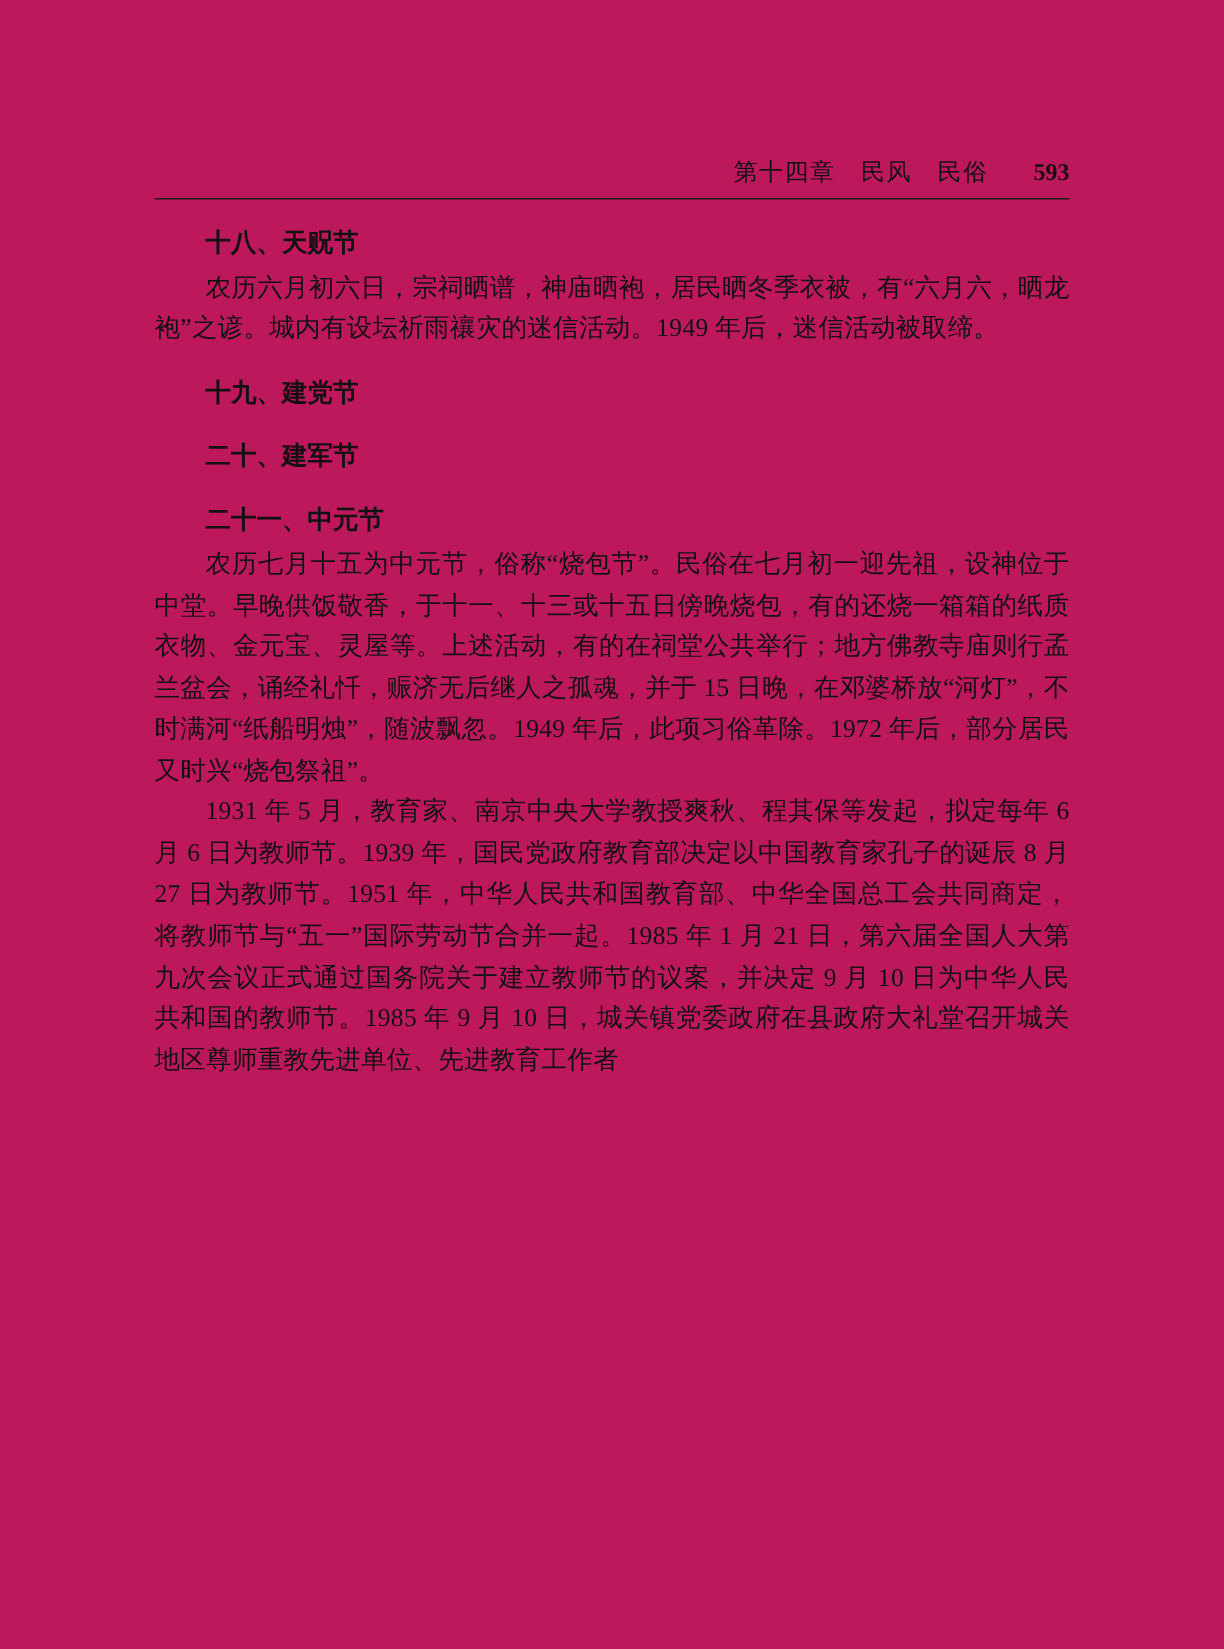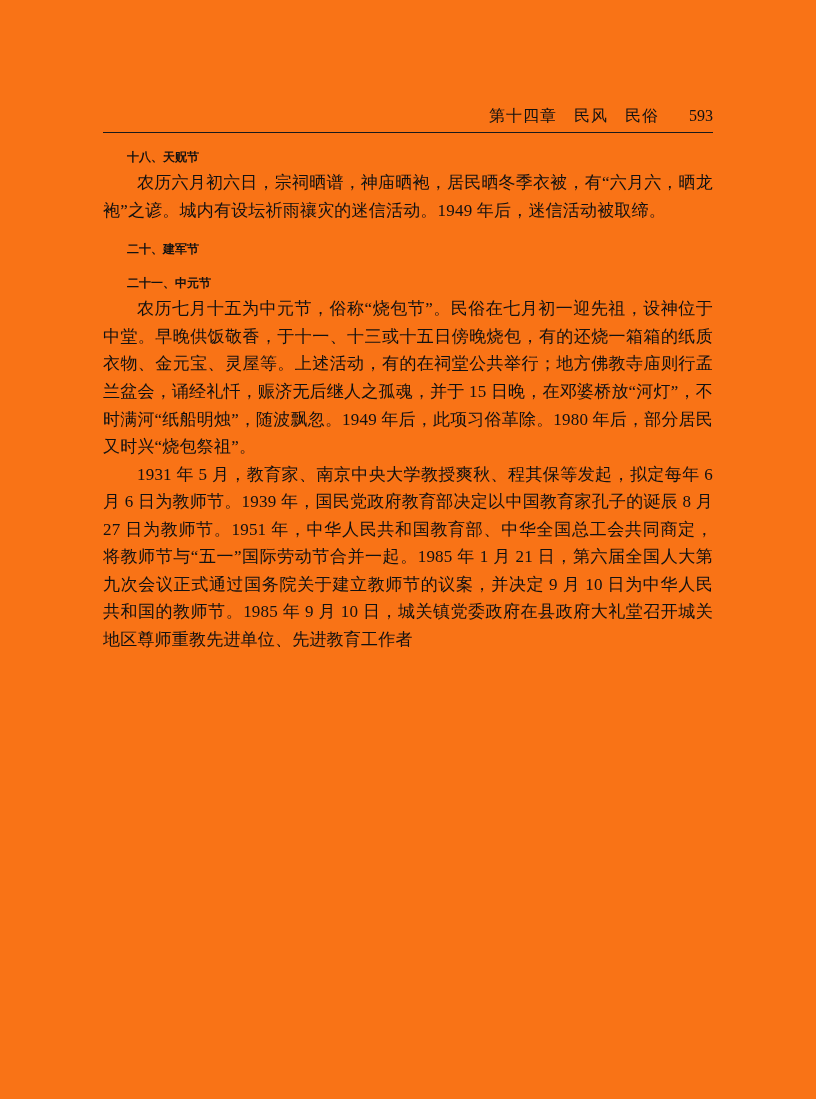--- a/index.html
+++ b/index.html
@@ -1,47 +1,47 @@
 <!DOCTYPE html>
 <html lang="zh"><head>
 <meta charset="utf-8">
 <style>
   * { margin: 0; padding: 0; box-sizing: border-box; }
   html, body { background: #e8e8e8; }
   .page {
     width: 816px;
     height: 1099px;
     margin: 0 auto;
-    background: #f97316;
+    background: #be185d;
     color: #111111;
     font-family: "Liberation Serif", "DejaVu Serif", serif;
     overflow: hidden;
     position: relative;
   }
   .content {
     padding: 106px 103px 0 103px;
   }
   .running-header {
     display: flex;
     justify-content: flex-end;
     align-items: baseline;
     gap: 30px;
     font-size: 16px;
     line-height: 20px;
     padding-bottom: 6px;
     border-bottom: 1px solid #1a1a1a;
   }
   .running-header .head-text { letter-spacing: 1px; }
-  .running-header .page-num { font-family: "Liberation Serif", serif; }
+  .running-header .page-num { font-family: "Liberation Serif", serif; font-weight: bold; }
   .body-text {
     font-size: 17px;
     line-height: 1.62;
   }
   .body-text h2 {
-    font-size: 12px;
+    font-size: 17px;
     font-weight: bold;
     line-height: 1.62;
     text-indent: 2em;
     margin-top: 15px;
     margin-bottom: 2px;
   }
   .body-text p {
     text-align: justify;
     text-indent: 2em;
     letter-spacing: 0.2px;
@@ -59,29 +59,30 @@
     </div>
 
     <div class="body-text">
 
       <section>
         <h2>十八、天贶节</h2>
         <p>农历六月初六日，宗祠晒谱，神庙晒袍，居民晒冬季衣被，有“六月六，晒龙袍”之谚。城内有设坛祈雨禳灾的迷信活动。1949 年后，迷信活动被取缔。</p>
       </section>
 
       <section>
+        <h2>十九、建党节</h2>
       </section>
 
       <section>
         <h2>二十、建军节</h2>
       </section>
 
       <section>
         <h2>二十一、中元节</h2>
-        <p>农历七月十五为中元节，俗称“烧包节”。民俗在七月初一迎先祖，设神位于中堂。早晚供饭敬香，于十一、十三或十五日傍晚烧包，有的还烧一箱箱的纸质衣物、金元宝、灵屋等。上述活动，有的在祠堂公共举行；地方佛教寺庙则行孟兰盆会，诵经礼忏，赈济无后继人之孤魂，并于 15 日晚，在邓婆桥放“河灯”，不时满河“纸船明烛”，随波飘忽。1949 年后，此项习俗革除。1980 年后，部分居民又时兴“烧包祭祖”。</p>
+        <p>农历七月十五为中元节，俗称“烧包节”。民俗在七月初一迎先祖，设神位于中堂。早晚供饭敬香，于十一、十三或十五日傍晚烧包，有的还烧一箱箱的纸质衣物、金元宝、灵屋等。上述活动，有的在祠堂公共举行；地方佛教寺庙则行孟兰盆会，诵经礼忏，赈济无后继人之孤魂，并于 15 日晚，在邓婆桥放“河灯”，不时满河“纸船明烛”，随波飘忽。1949 年后，此项习俗革除。1972 年后，部分居民又时兴“烧包祭祖”。</p>
       </section>
 
       <section>
         <p>1931 年 5 月，教育家、南京中央大学教授爽秋、程其保等发起，拟定每年 6 月 6 日为教师节。1939 年，国民党政府教育部决定以中国教育家孔子的诞辰 8 月 27 日为教师节。1951 年，中华人民共和国教育部、中华全国总工会共同商定，将教师节与“五一”国际劳动节合并一起。1985 年 1 月 21 日，第六届全国人大第九次会议正式通过国务院关于建立教师节的议案，并决定 9 月 10 日为中华人民共和国的教师节。1985 年 9 月 10 日，城关镇党委政府在县政府大礼堂召开城关地区尊师重教先进单位、先进教育工作者</p>
       </section>
 
     </div>
   </div>
 </div>
 

